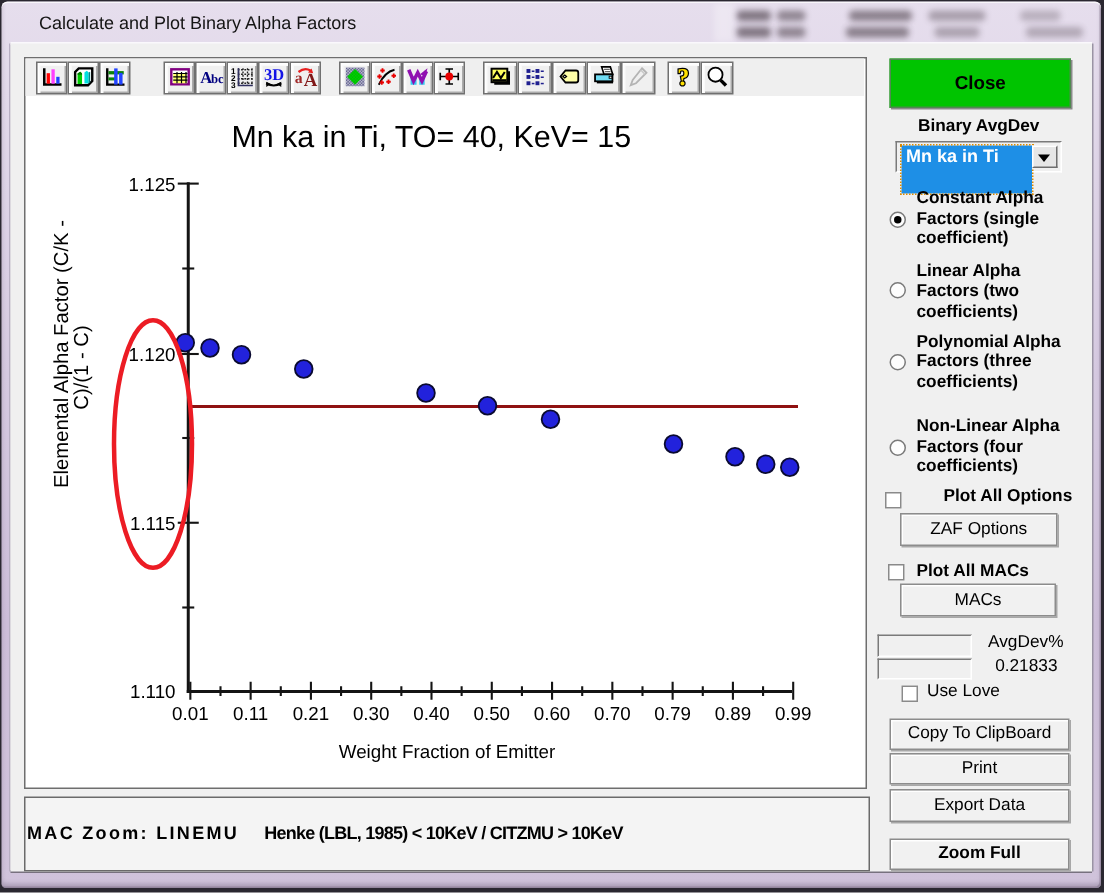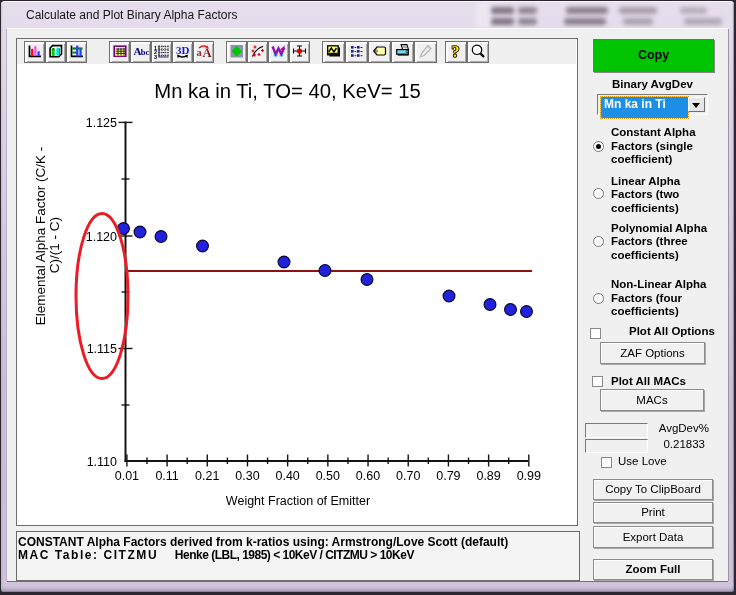--- a/index.html
+++ b/index.html
@@ -210,28 +210,27 @@
       </svg>
     </div>
     <div class="tbtn" style="left:467px;width:20px;">
       <svg width="18" height="16" viewBox="0 0 16 16">
         <circle cx="7" cy="6.8" r="4.7" fill="#FFF" stroke="#000" stroke-width="1.2"></circle>
         <path d="M10.4,10.4 L14,14" stroke="#000" stroke-width="2.3"></path>
       </svg>
     </div>
   </div>
 <div class="abs" id="infopanel">
-  <div style="top:3.5px;">CONSTANT Alpha Factors derived from k-ratios using: Armstrong/Love Scott (default)</div>
-  <div style="top:17px;"><span style="letter-spacing:1.55px;">MAC Table: CITZMU</span>&nbsp;&nbsp;&nbsp;&nbsp;&nbsp;<span style="letter-spacing:-0.5px;">Henke (LBL, 1985) &lt; 10KeV / CITZMU &gt; 10KeV</span></div>
+  <div style="top:17px;"><span style="letter-spacing:1.55px;">MAC Zoom: LINEMU</span>&nbsp;&nbsp;&nbsp;&nbsp;&nbsp;<span style="letter-spacing:-0.5px;">Henke (LBL, 1985) &lt; 10KeV / CITZMU &gt; 10KeV</span></div>
 </div>
 
-<div class="abs" id="closebtn" style="left:593px;top:39px;width:119px;height:31px;background:#00C400;border:1px solid #4E8A4E;box-shadow:1px 1px 0 #8A8A8A;text-align:center;line-height:30px;font-weight:bold;font-size:12.5px;color:#000;">Copy</div>
+<div class="abs" id="closebtn" style="left:593px;top:39px;width:119px;height:31px;background:#00C400;border:1px solid #4E8A4E;box-shadow:1px 1px 0 #8A8A8A;text-align:center;line-height:30px;font-weight:bold;font-size:12.5px;color:#000;">Close</div>
 <div class="abs rlabel" style="left:585px;top:78px;width:135px;text-align:center;">Binary AvgDev</div>
 <div class="abs" id="combo" style="left:597px;top:94px;width:109px;height:19px;background:#F0F0F0;border:1px solid;border-color:#7A7A7A #FFFFFF #FFFFFF #7A7A7A;">
-  <div style="position:absolute;left:3px;top:2px;width:84px;height:21px;background:#1E8FE6;outline:1px dotted #D98A00;color:#FFF;font-weight:bold;font-size:12px;line-height:15px;padding-left:3px;">Mn ka in Ti</div>
+  <div style="position:absolute;left:3px;top:2px;width:84px;height:32px;background:#1E8FE6;outline:1px dotted #D98A00;color:#FFF;font-weight:bold;font-size:12px;line-height:15px;padding-left:3px;">Mn ka in Ti</div>
   <div style="position:absolute;right:2px;top:2px;width:15px;height:13px;background:#E6E6E6;border:1px solid;border-color:#FFFFFF #6E6E6E #6E6E6E #FFFFFF;">
     <div style="position:absolute;left:3px;top:5px;width:0;height:0;border:4.5px solid transparent;border-top:5px solid #000;"></div>
   </div>
 </div>
 
 <div class="radio sel" style="left:593px;top:141px;"></div>
 <div class="cap3" style="top:126.2px;">Constant Alpha<br>Factors (single<br>coefficient)</div>
 <div class="radio" style="left:593px;top:187.5px;"></div>
 <div class="cap3" style="top:174.8px;">Linear Alpha<br>Factors (two<br>coefficients)</div>
 <div class="radio" style="left:593px;top:236px;"></div>

